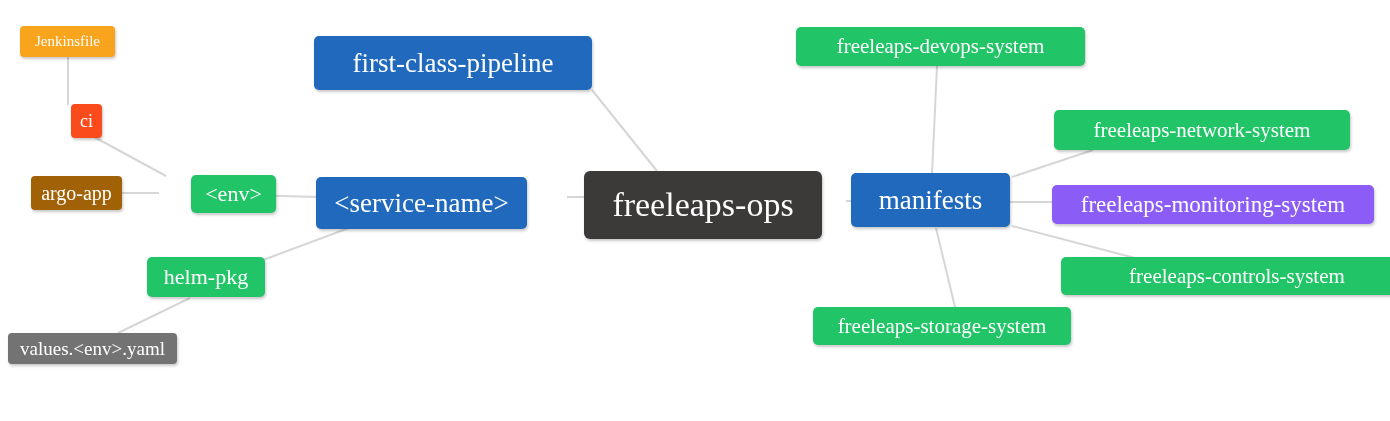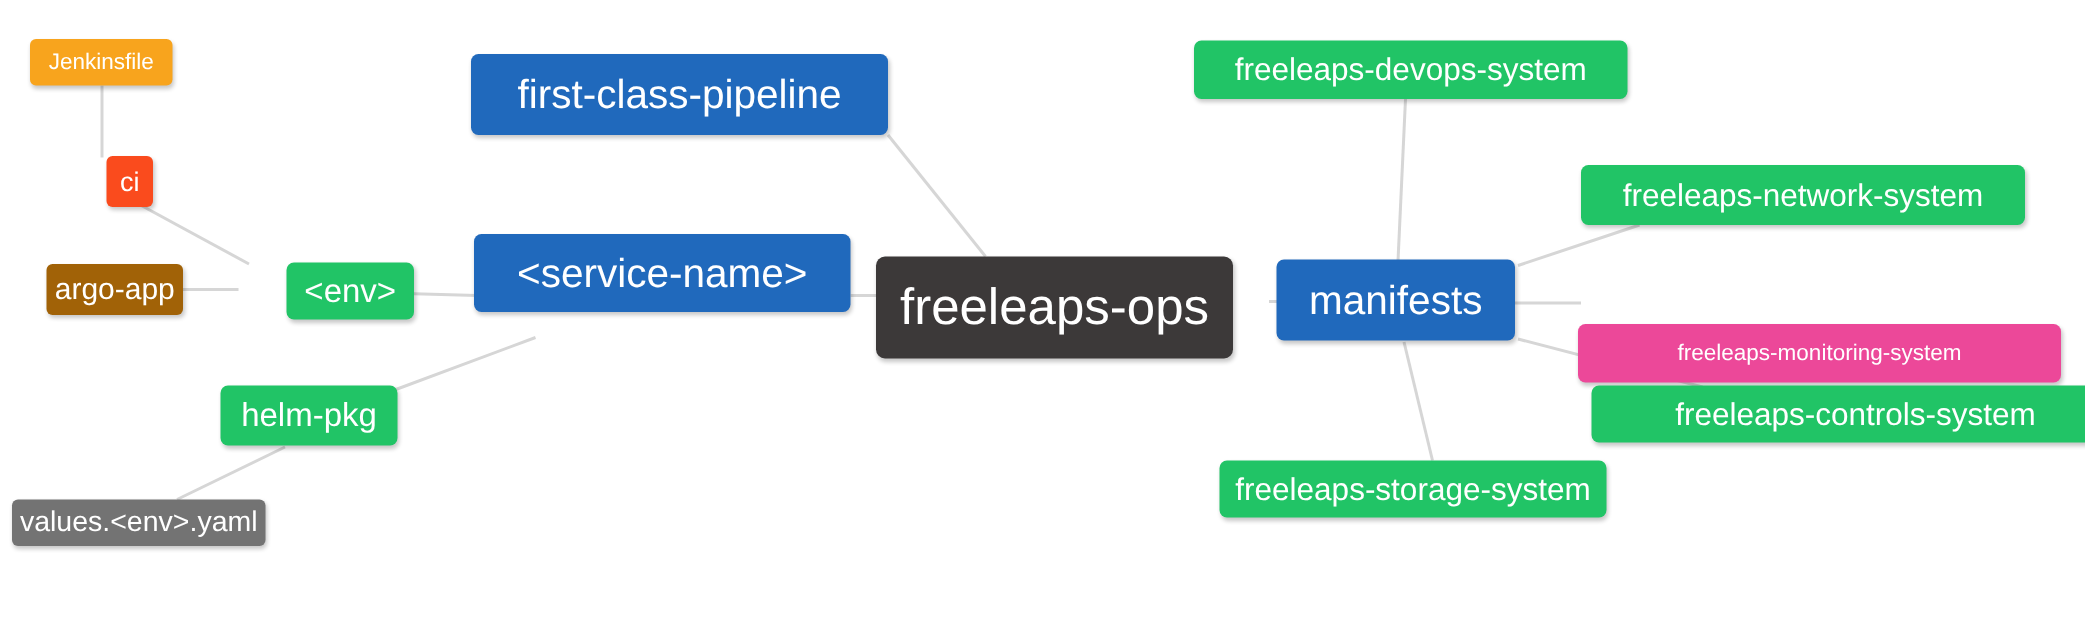--- a/index.html
+++ b/index.html
@@ -1,21 +1,21 @@
 <!DOCTYPE html>
 <html><head>
 <meta charset="utf-8">
 <style>
   html,body{margin:0;padding:0;background:#ffffff;}
   #canvas{
     position:relative;
     width:1390px;height:421px;
     background:#ffffff;
     overflow:hidden;
-    font-family:Liberation Sans, sans-serif;
+    font-family:Liberation Serif, serif;
   }
   #edges{position:absolute;left:0;top:0;z-index:0;}
   #edges line{stroke-width:2;fill:none;}
   .node{
     position:absolute;
     z-index:1;
     display:flex;
     align-items:center;
     justify-content:center;
     color:#ffffff;
@@ -57,29 +57,29 @@
   <div class="node small" style="left: 31px; top: 176px; width: 91px; height: 34px; font-size: 20px; background-color: #a16207;">argo-app</div>
 
   <div class="node" style="left: 159px; top: 175px; width: 85px; height: 38px; font-size: 22px; background-color: rgb(33, 196, 102); margin-left: 32px;">&lt;env&gt;</div>
 
   <div class="node" style="left: 147px; top: 257px; width: 118px; height: 40px; font-size: 22px; background-color: rgb(33, 196, 102);">helm-pkg</div>
 
   <div class="node small" style="left: 8px; top: 333px; width: 169px; height: 31px; font-size: 19px; background-color: #737373;">values.&lt;env&gt;.yaml</div>
 
   <div class="node" style="left: 314px; top: 36px; width: 278px; height: 54px; font-size: 27px; background-color: rgb(32, 105, 188);">first-class-pipeline</div>
 
-  <div class="node" style="left: 316px; top: 156px; width: 251px; height: 52px; font-size: 27px; background-color: rgb(32, 105, 188);">&lt;service-name&gt;</div>
+  <div class="node" style="left: 316px; top: 177px; width: 211px; height: 52px; font-size: 27px; background-color: rgb(32, 105, 188);">&lt;service-name&gt;</div>
 
   <div class="node" style="left: 584px; top: 171px; width: 238px; height: 68px; font-size: 34px; border-radius: 6px; background-color: rgb(60, 57, 57); text-align: center;">freeleaps-ops</div>
 
   <div class="node" style="left: 851px; top: 173px; width: 159px; height: 54px; font-size: 27px; background-color: rgb(32, 105, 188);">manifests</div>
 
   <div class="node" style="left: 796px; top: 27px; width: 289px; height: 39px; font-size: 21px; background-color: rgb(33, 196, 102);">freeleaps-devops-system</div>
 
   <div class="node" style="left: 1054px; top: 110px; width: 296px; height: 40px; font-size: 21px; background-color: rgb(33, 196, 102);">freeleaps-network-system</div>
 
-  <div class="node" style="left: 1052px; top: 185px; width: 322px; height: 39px; font-size: 15px; background-color: #ec4899; margin-top: 31px;">freeleaps-monitoring-system</div>
+  <div class="node" style="left: 1052px; top: 185px; width: 322px; height: 39px; font-size: 23px; background-color: #8b5cf6;">freeleaps-monitoring-system</div>
 
   <div class="node" style="left: 1061px; top: 257px; width: 352px; height: 38px; font-size: 21px; background-color: rgb(33, 196, 102);">freeleaps-controls-system</div>
 
   <div class="node" style="left: 813px; top: 307px; width: 258px; height: 38px; font-size: 21px; background-color: rgb(33, 196, 102);">freeleaps-storage-system</div>
 
 </div>
 
 </body></html>

